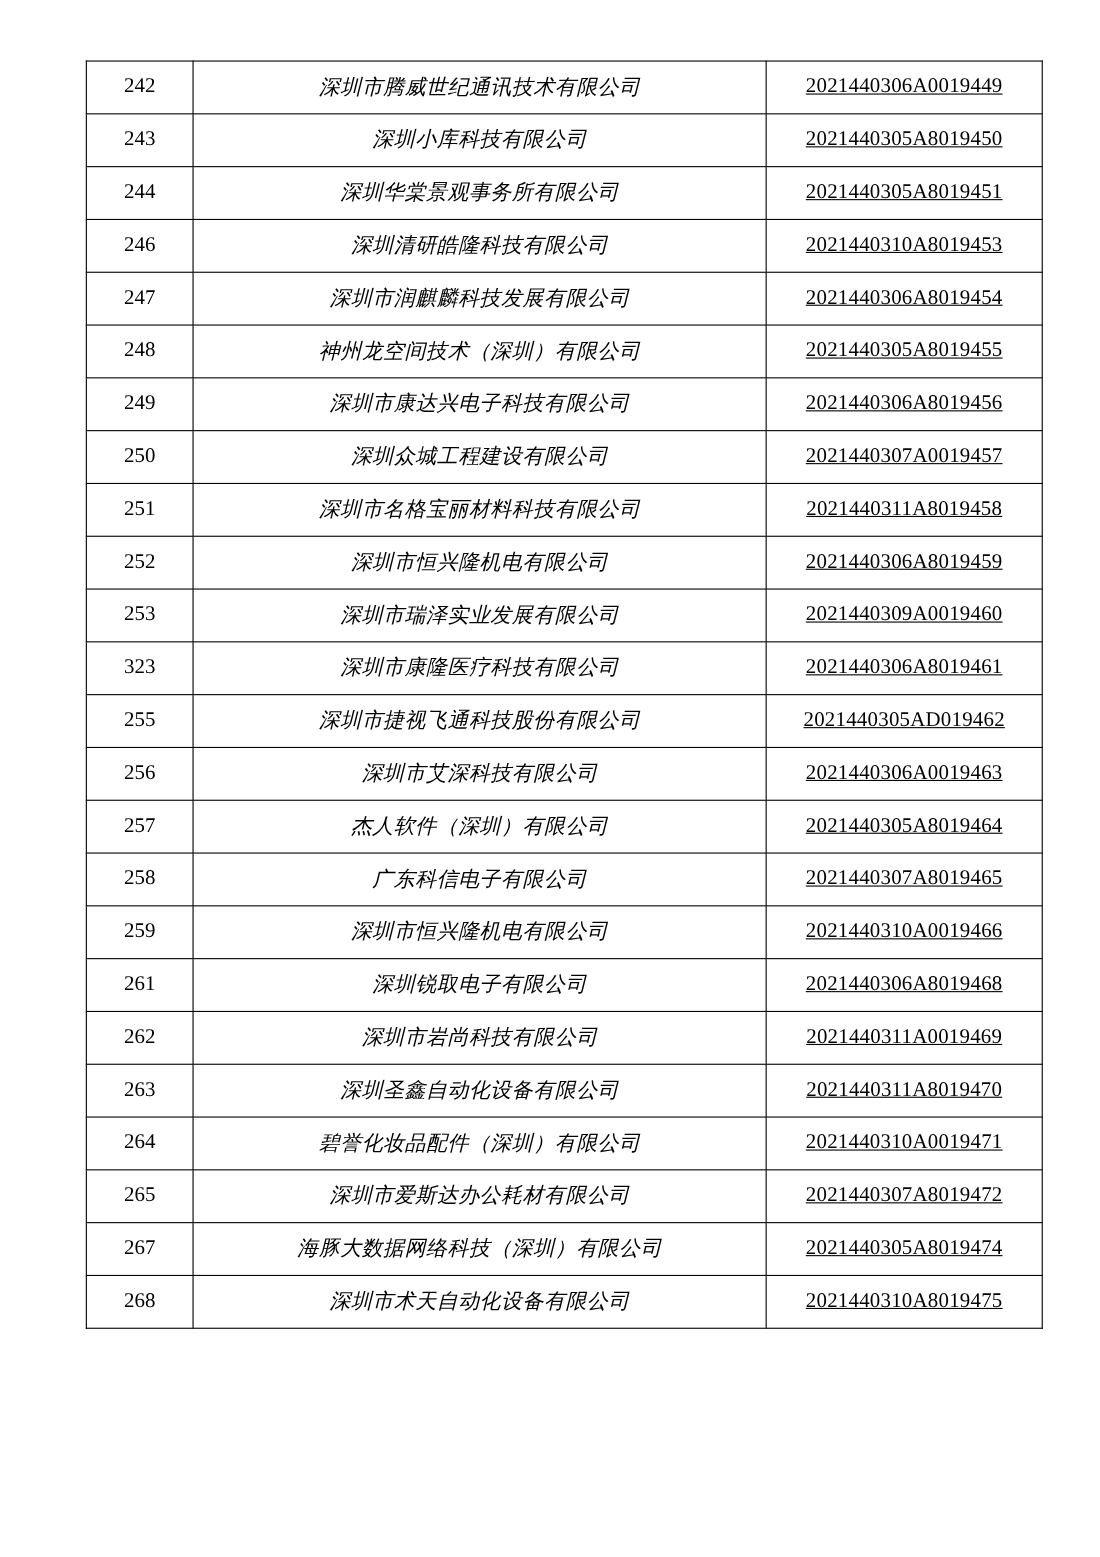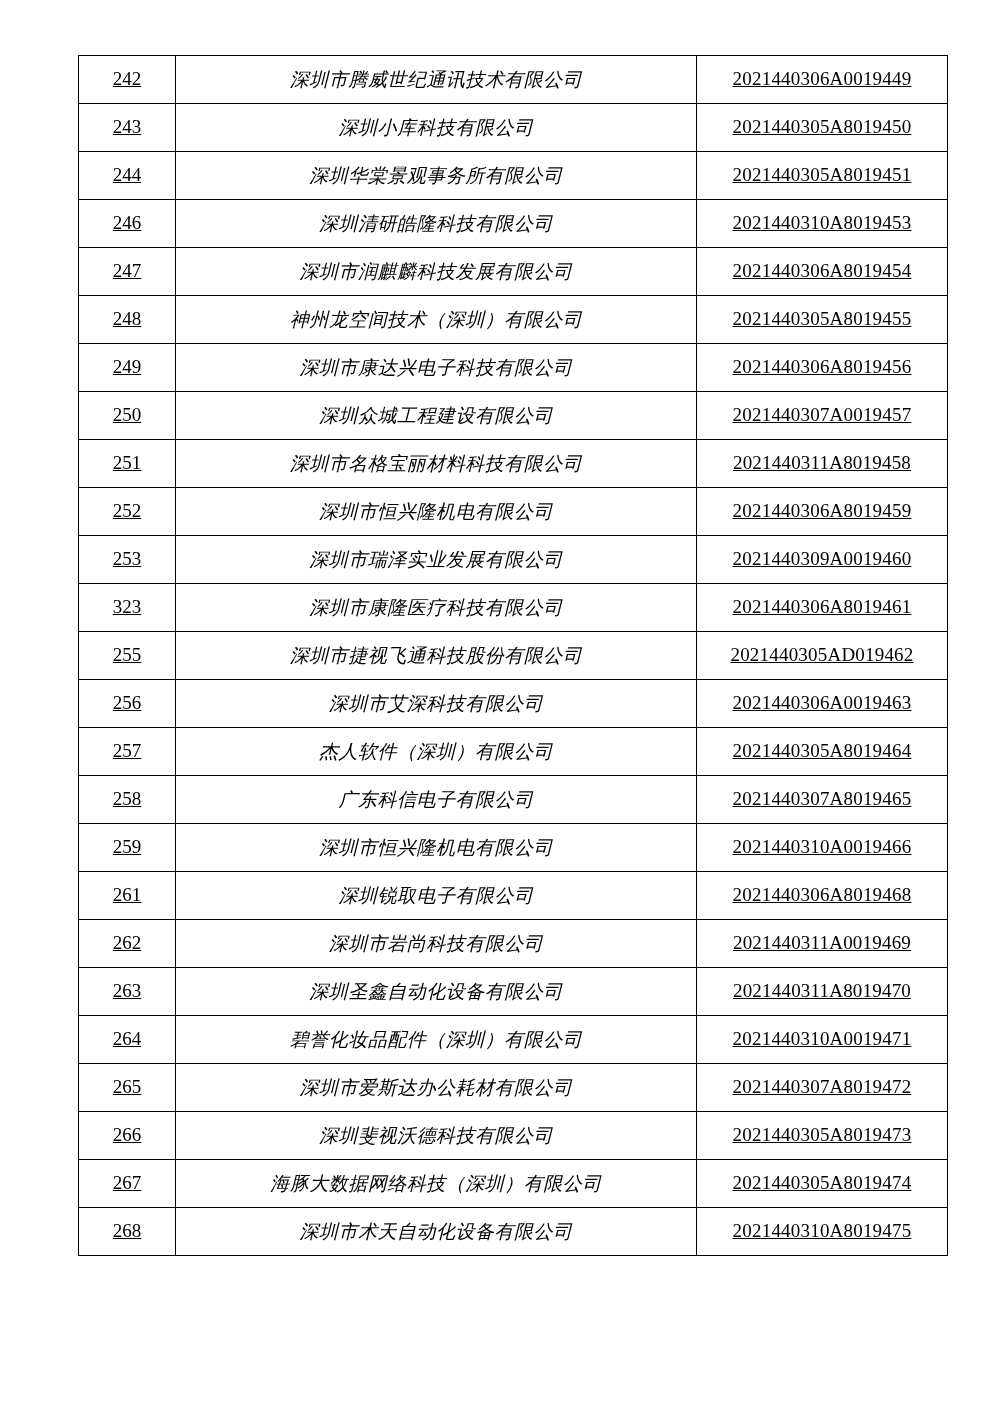--- a/index.html
+++ b/index.html
@@ -33,21 +33,20 @@
     text-align: center;
     font-size: 19px;
     line-height: 1.2;
     white-space: nowrap;
     overflow: hidden;
   }
   td.col-index {
     width: 88px;
     font-family: "Liberation Serif", "DejaVu Serif", serif;
     font-size: 20px;
-    text-decoration: underline;
   }
   td.col-name {
     width: 512px;
     font-family: "DejaVu Sans", "Liberation Sans", sans-serif;
     font-size: 20px;
     letter-spacing: 0.5px;
     font-style: italic;
   }
   td.col-code {
     width: 242px;
@@ -167,25 +166,20 @@
           <td class="col-index">264</td>
           <td class="col-name">碧誉化妆品配件（深圳）有限公司</td>
           <td class="col-code">2021440310A0019471</td>
         </tr>
         <tr>
           <td class="col-index">265</td>
           <td class="col-name">深圳市爱斯达办公耗材有限公司</td>
           <td class="col-code">2021440307A8019472</td>
         </tr>
         <tr>
-          <td class="col-index">266</td>
-          <td class="col-name">深圳斐视沃德科技有限公司</td>
-          <td class="col-code">2021440305A8019473</td>
-        </tr>
-        <tr>
           <td class="col-index">267</td>
           <td class="col-name">海豚大数据网络科技（深圳）有限公司</td>
           <td class="col-code">2021440305A8019474</td>
         </tr>
         <tr>
           <td class="col-index">268</td>
           <td class="col-name">深圳市术天自动化设备有限公司</td>
           <td class="col-code">2021440310A8019475</td>
         </tr>
       </tbody>

